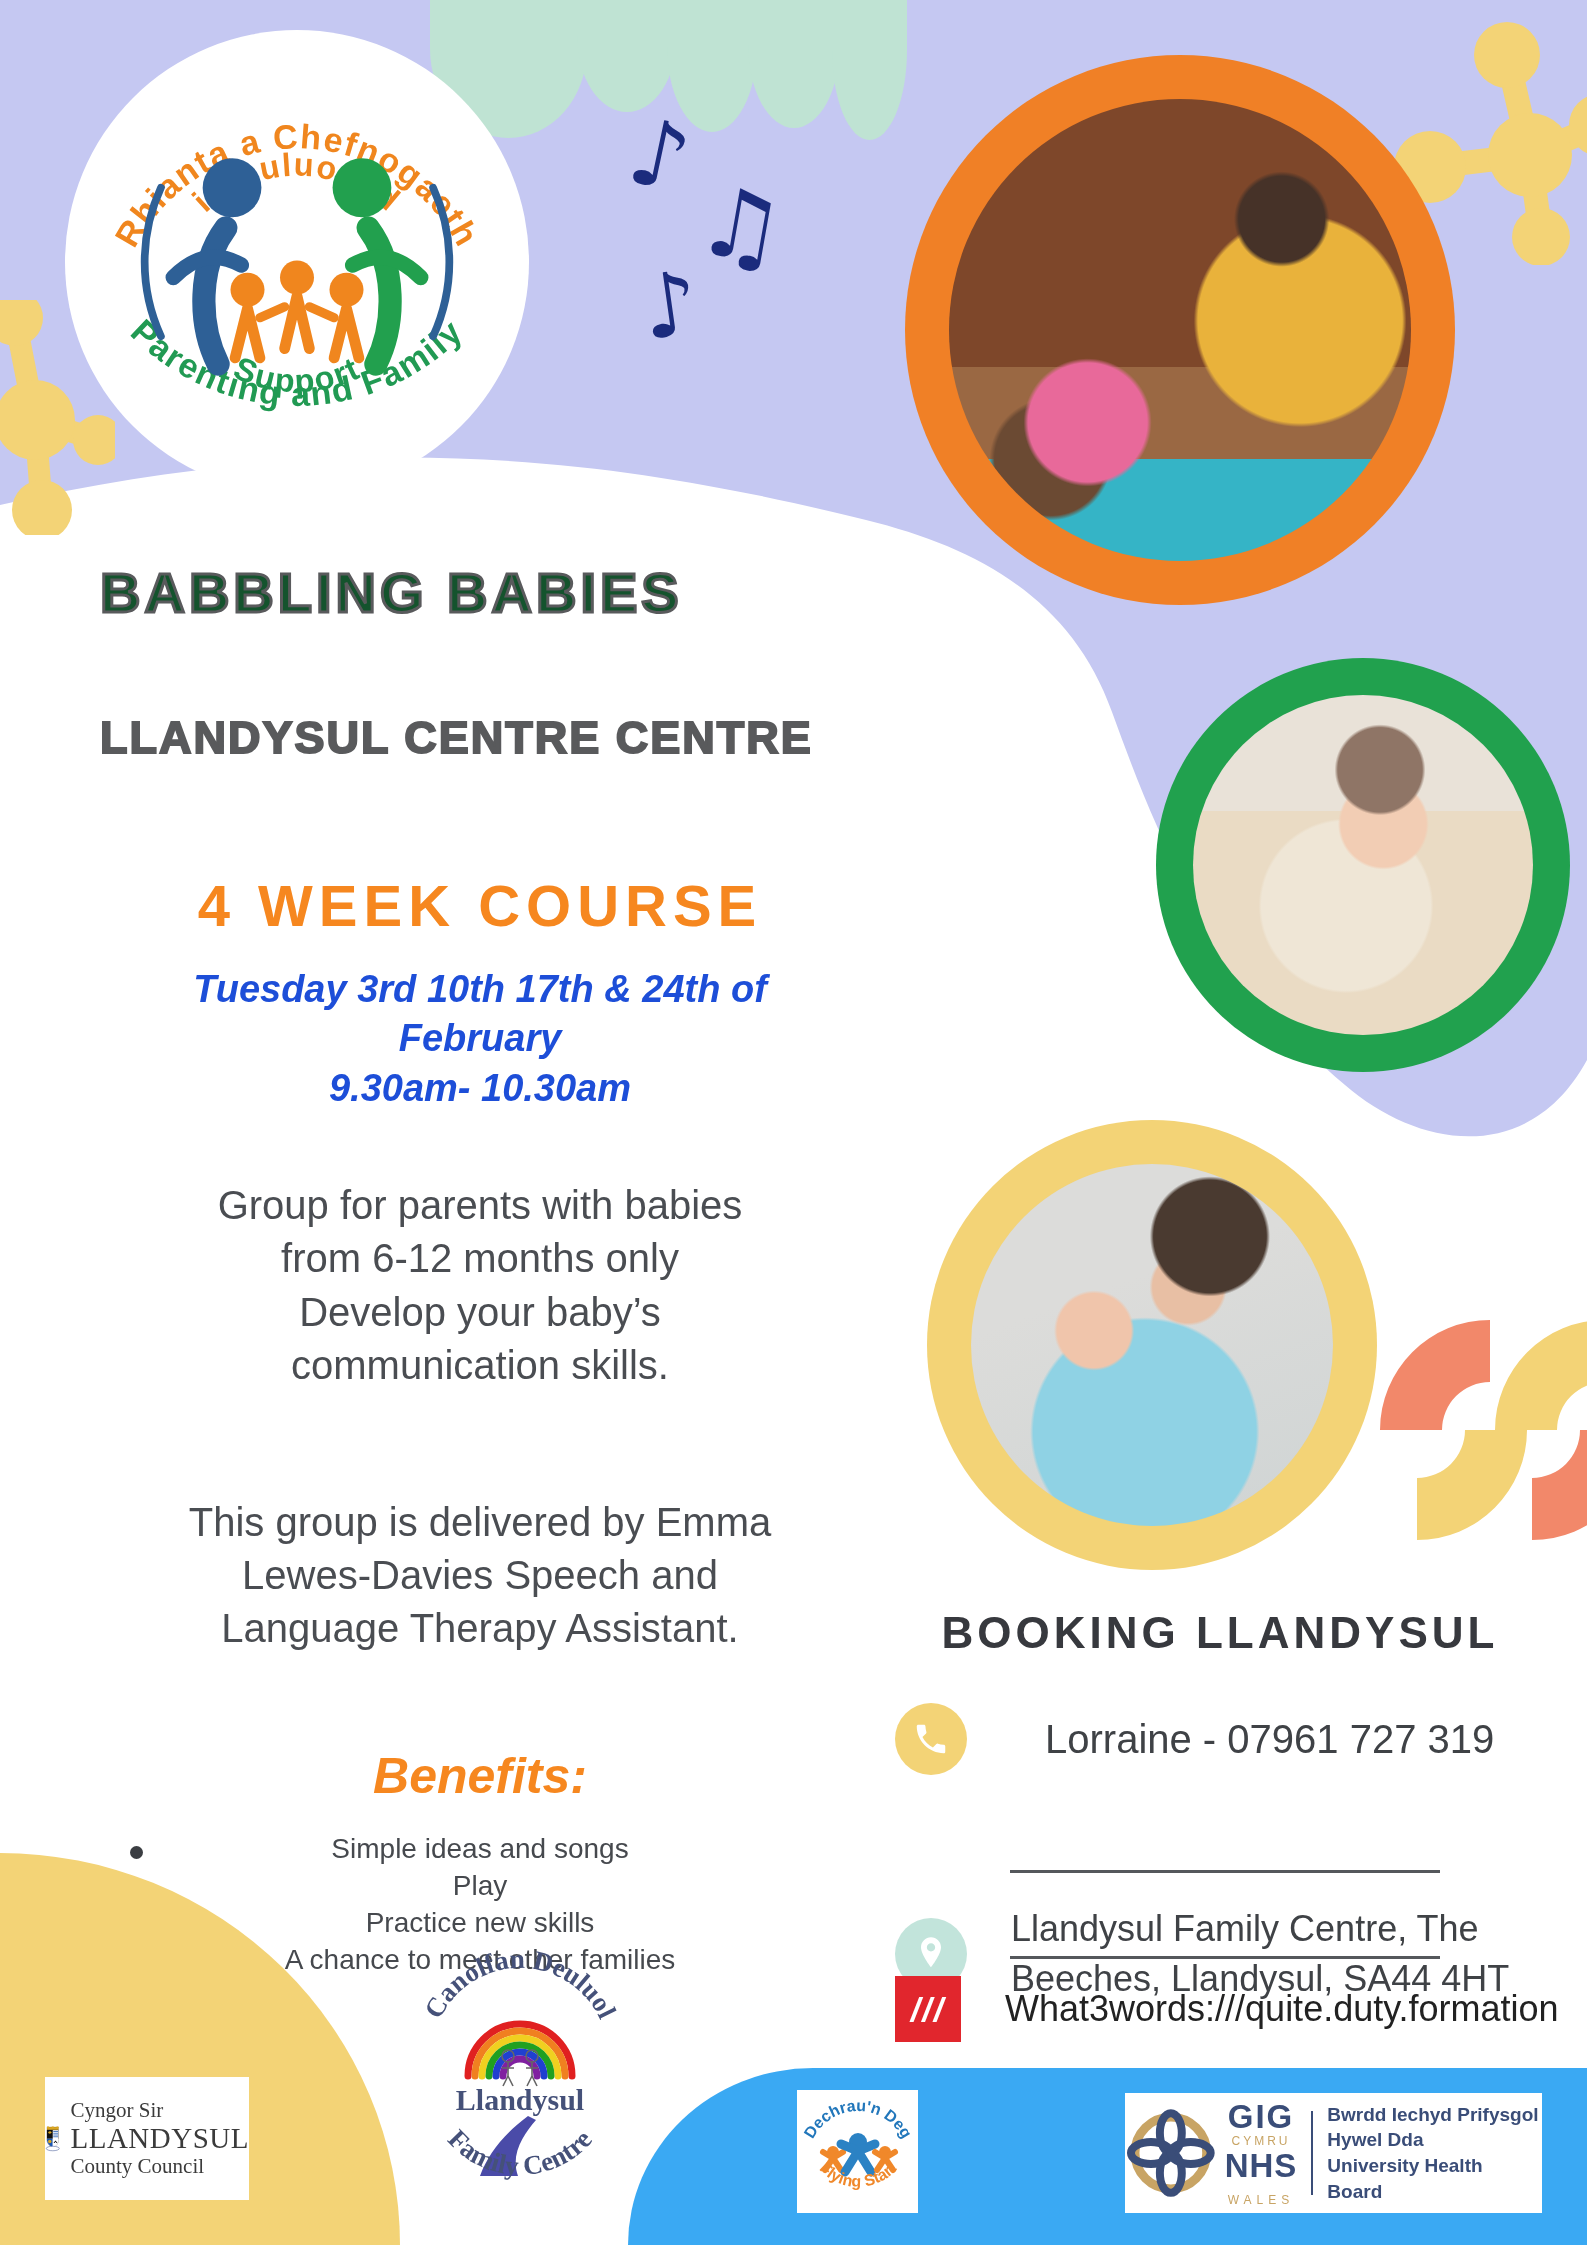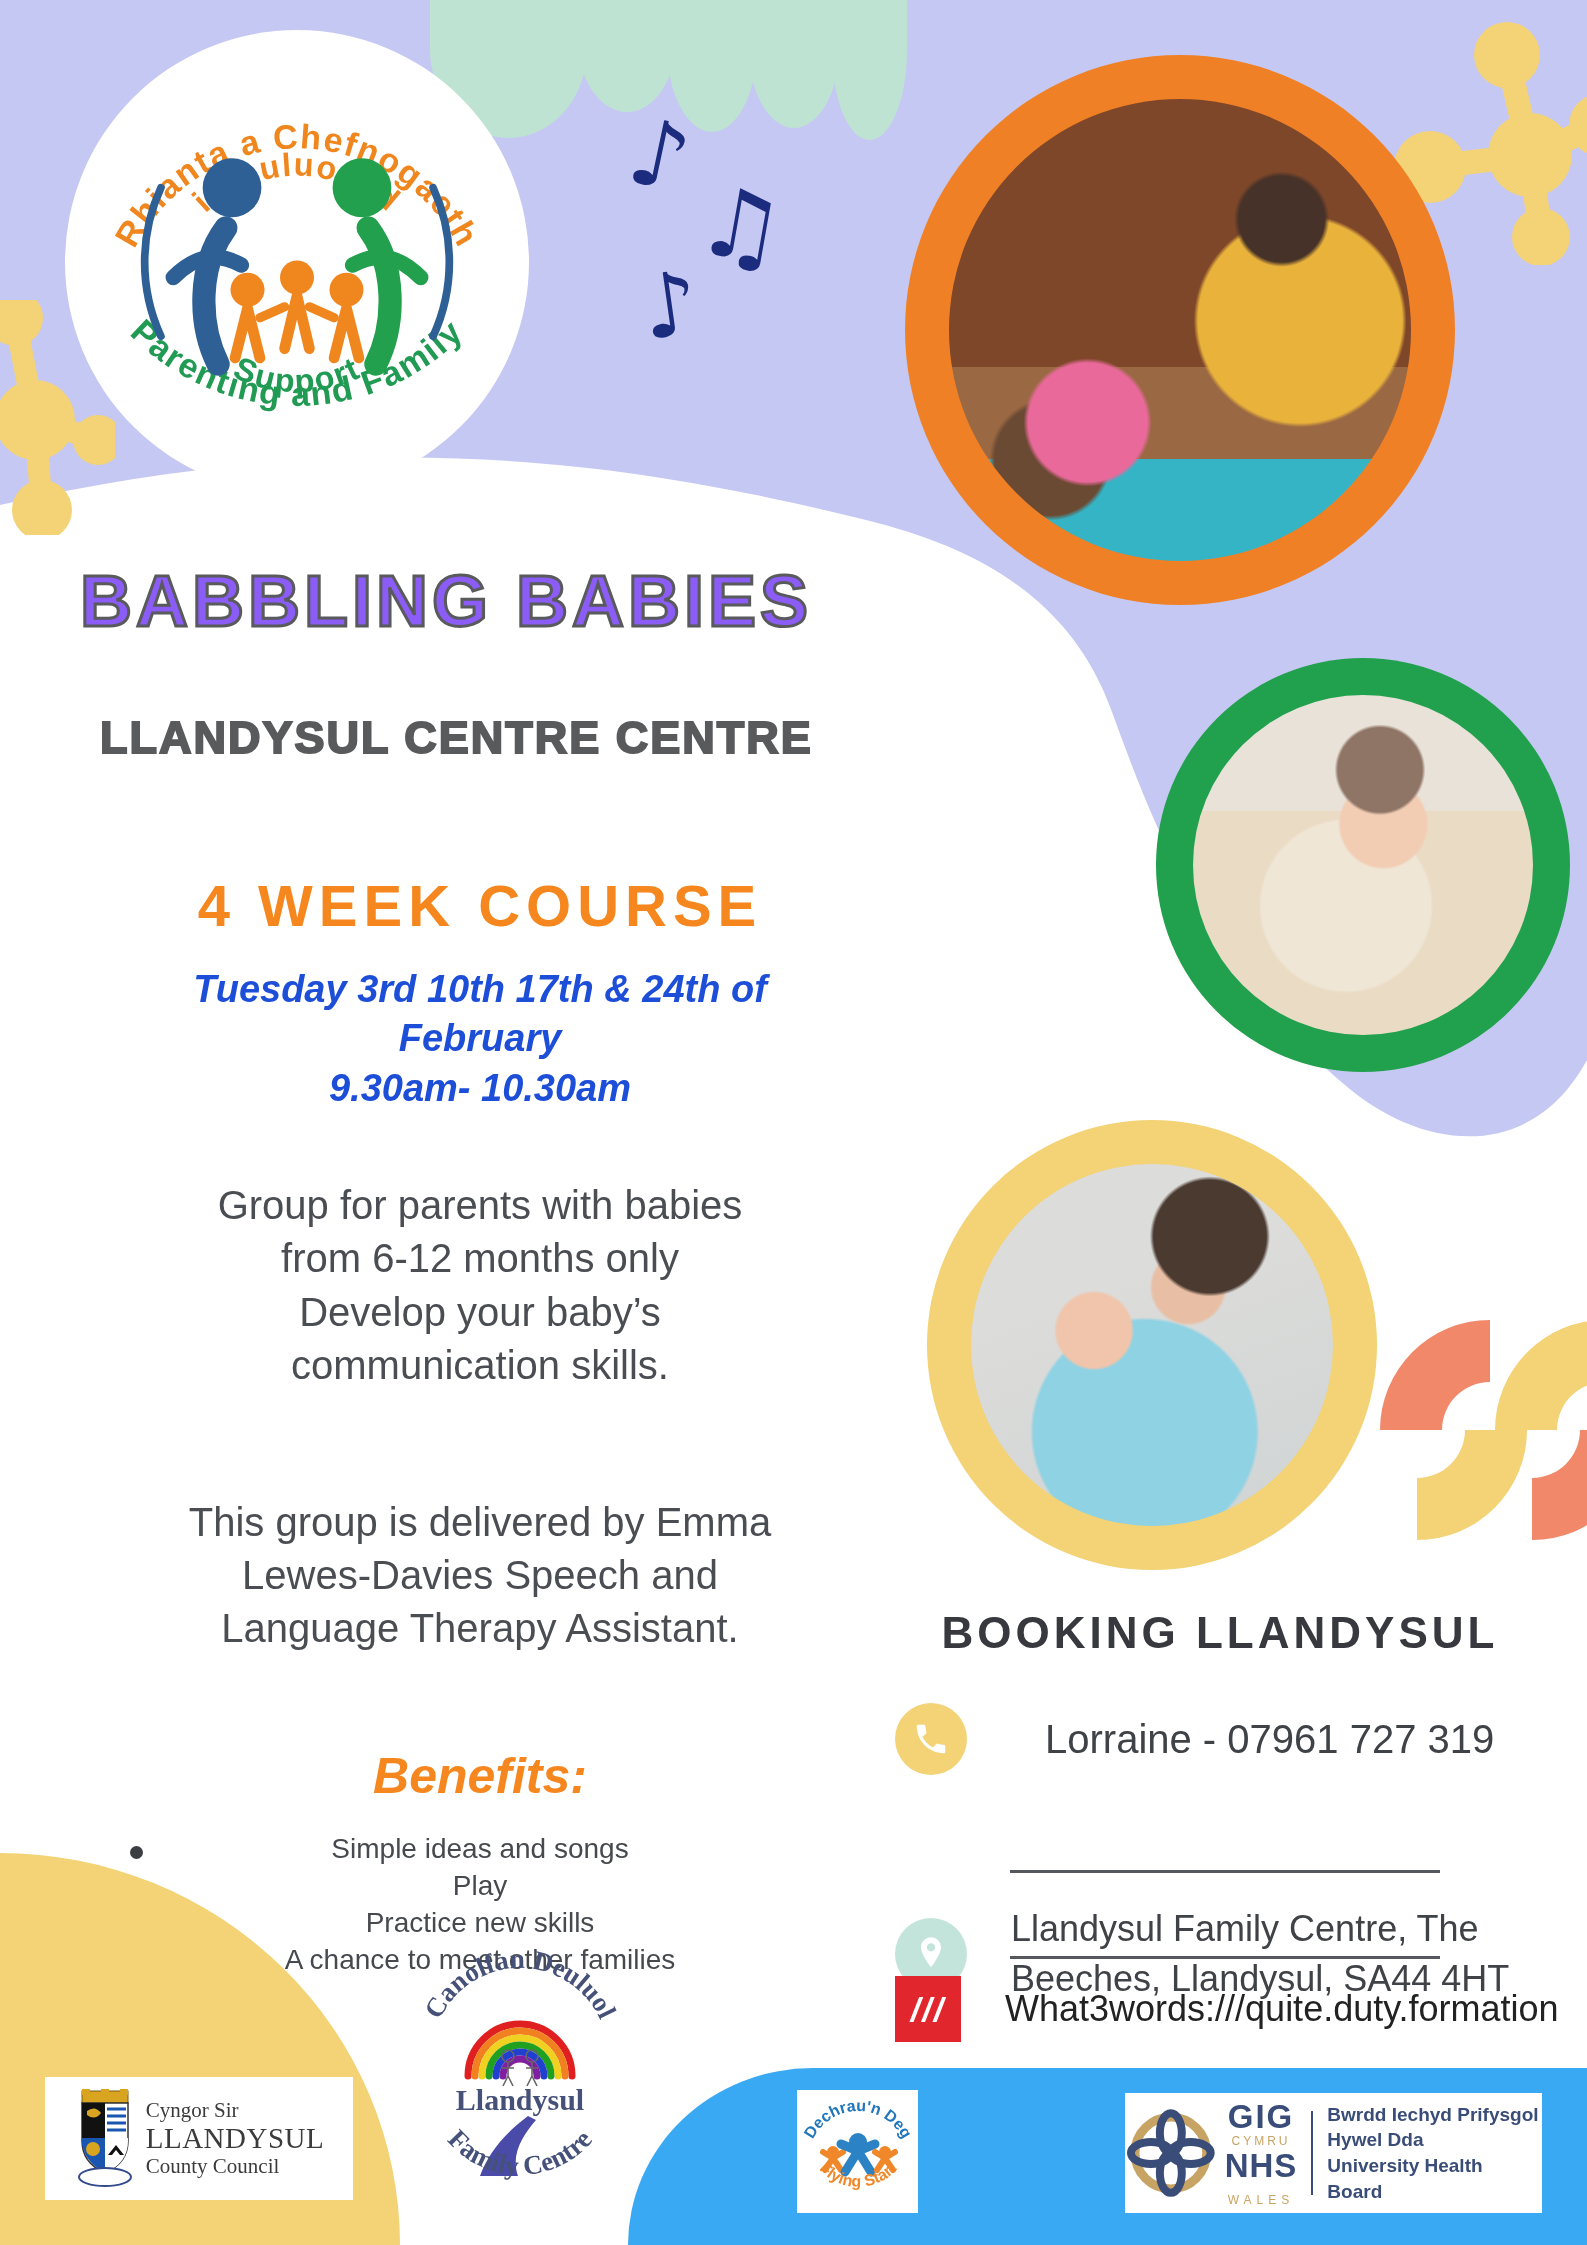--- a/index.html
+++ b/index.html
@@ -33,21 +33,21 @@
       linear-gradient(180deg,#e9e2d8 0 34%,#eadbc4 34% 100%);}
   #ring-yellow{left:927px;top:1120px;width:450px;height:450px;background:#f3d376;}
   #ring-yellow .photo{inset:44px;
     background:
       radial-gradient(circle at 66% 20%,#4a3a30 0 15%,transparent 16%),
       radial-gradient(circle at 60% 34%,#e8bfa4 0 11%,transparent 12%),
       radial-gradient(circle at 34% 46%,#f0c5ab 0 12%,transparent 13%),
       radial-gradient(circle at 48% 74%,#8fd2e4 0 34%,transparent 35%),
       linear-gradient(160deg,#dcdcda 0 35%,#cfd4d4 100%);}
   
-  #title{left:80px;top:560px;width:900px;color:#8b5cf6;font-weight:bold;font-size:72px;
+  #title{left:100px;top:560px;width:900px;color:#14532d;font-weight:bold;font-size:56px;
          letter-spacing:4px;-webkit-text-stroke:3px #595a5c;}
   #subtitle{left:100px;top:712px;width:900px;color:#595a5c;font-weight:bold;font-size:45px;
             letter-spacing:2px;-webkit-text-stroke:2px #595a5c;}
   #course-col{left:55px;top:872px;width:850px;text-align:center;}
   #course-heading{color:#f6871f;font-size:58px;font-weight:bold;letter-spacing:6px;}
   #course-dates{margin-top:26px;color:#1d4ed8;font-size:38px;font-weight:bold;font-style:italic;line-height:1.3;}
   .body-par{color:#4a4d52;font-size:40px;line-height:1.33;}
   #intro-par{margin-top:66px;}
   #delivery-par{margin-top:104px;}
   #benefits-heading{margin-top:92px;color:#f6871f;font-size:50px;font-weight:bold;font-style:italic;}
@@ -61,21 +61,21 @@
   .contact-row{position:absolute;left:0;width:680px;display:flex;align-items:center;}
   .icon-circle{width:72px;height:72px;border-radius:50%;flex:0 0 72px;margin-left:15px;
                display:flex;align-items:center;justify-content:center;}
   .row-text{margin-left:44px;color:#3f4246;}
   .sep{position:absolute;left:130px;width:430px;border-top:3px solid #55585c;}
   #w3w-square{width:66px;height:66px;background:#e1262d;flex:0 0 66px;margin-left:15px;
               display:flex;align-items:center;justify-content:center;color:#fff;
               font-weight:bold;font-style:italic;font-size:34px;letter-spacing:2px;}
   
   .logo-box{background:#fff;display:flex;align-items:center;justify-content:center;}
-  #ceredigion-box{left:45px;top:2077px;width:308px;height:123px;gap:10px;}
+  #ceredigion-box{left:45px;top:2077px;width:204px;height:123px;gap:10px;}
   #ceredigion-text{font-family:"Liberation Serif",serif;color:#3b3b3b;line-height:1.12;}
   #ceredigion-text .l1{font-size:21px;}
   #ceredigion-text .l2{font-size:29px;letter-spacing:0.5px;}
   #ceredigion-text .l3{font-size:21px;}
   #flying-start-box{left:797px;top:2090px;width:121px;height:123px;}
   #nhs-box{left:1125px;top:2093px;width:417px;height:120px;gap:8px;}
   #nhs-col1{text-align:center;color:#3a4d78;line-height:1;}
   #nhs-col1 .gig{font-size:33px;font-weight:bold;letter-spacing:2px;}
   #nhs-col1 .cymru{font-size:12px;color:#c8a464;letter-spacing:3px;margin:2px 0;}
   #nhs-col1 .nhs{font-size:33px;font-weight:bold;letter-spacing:1px;}

